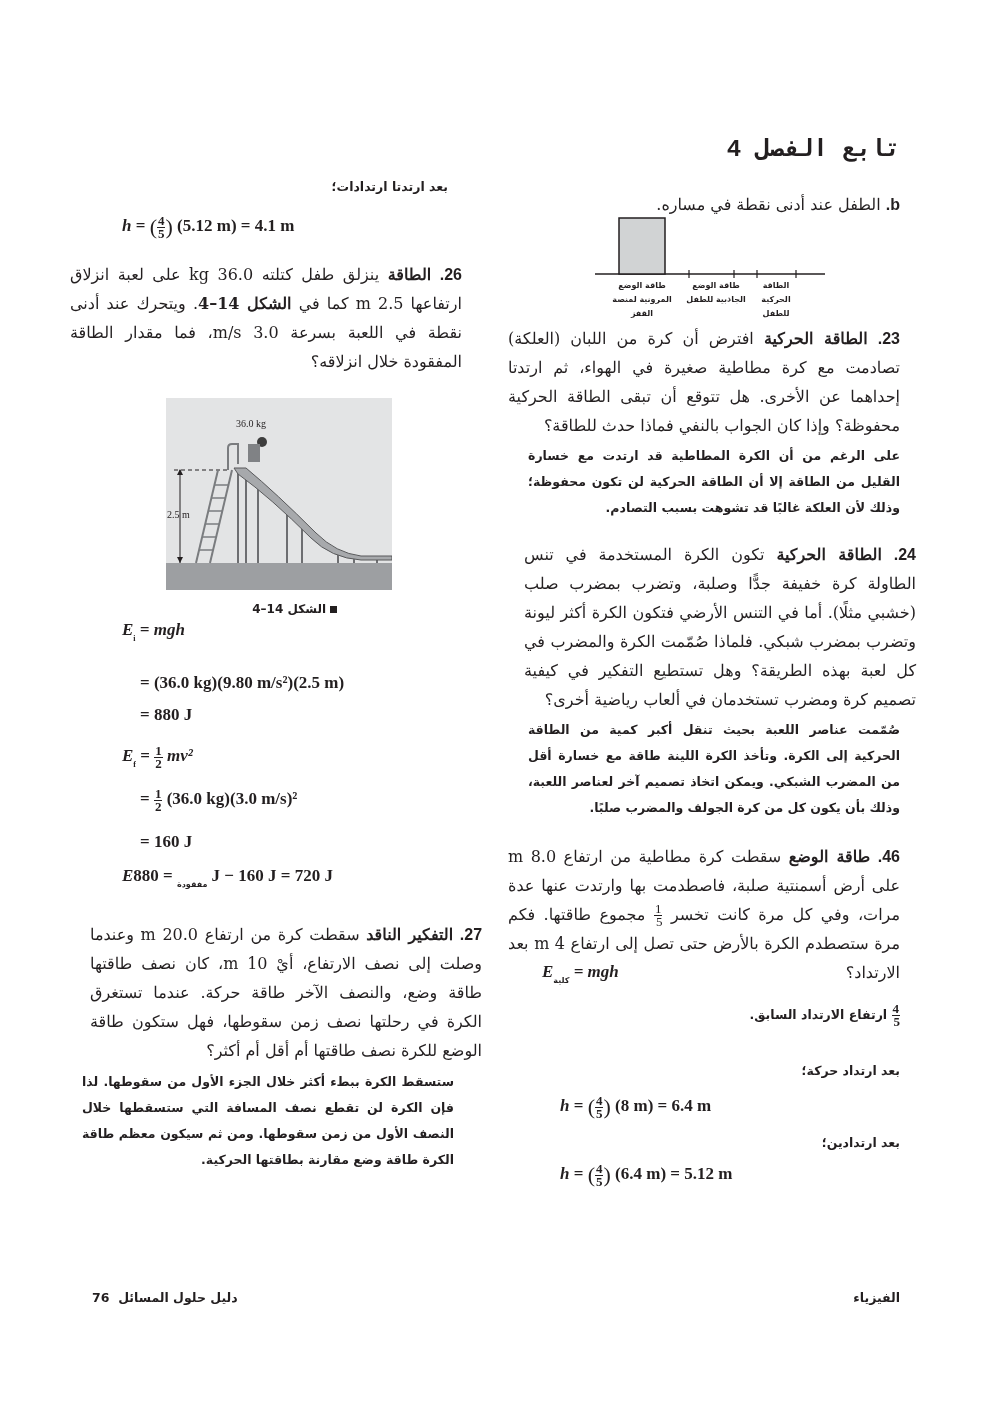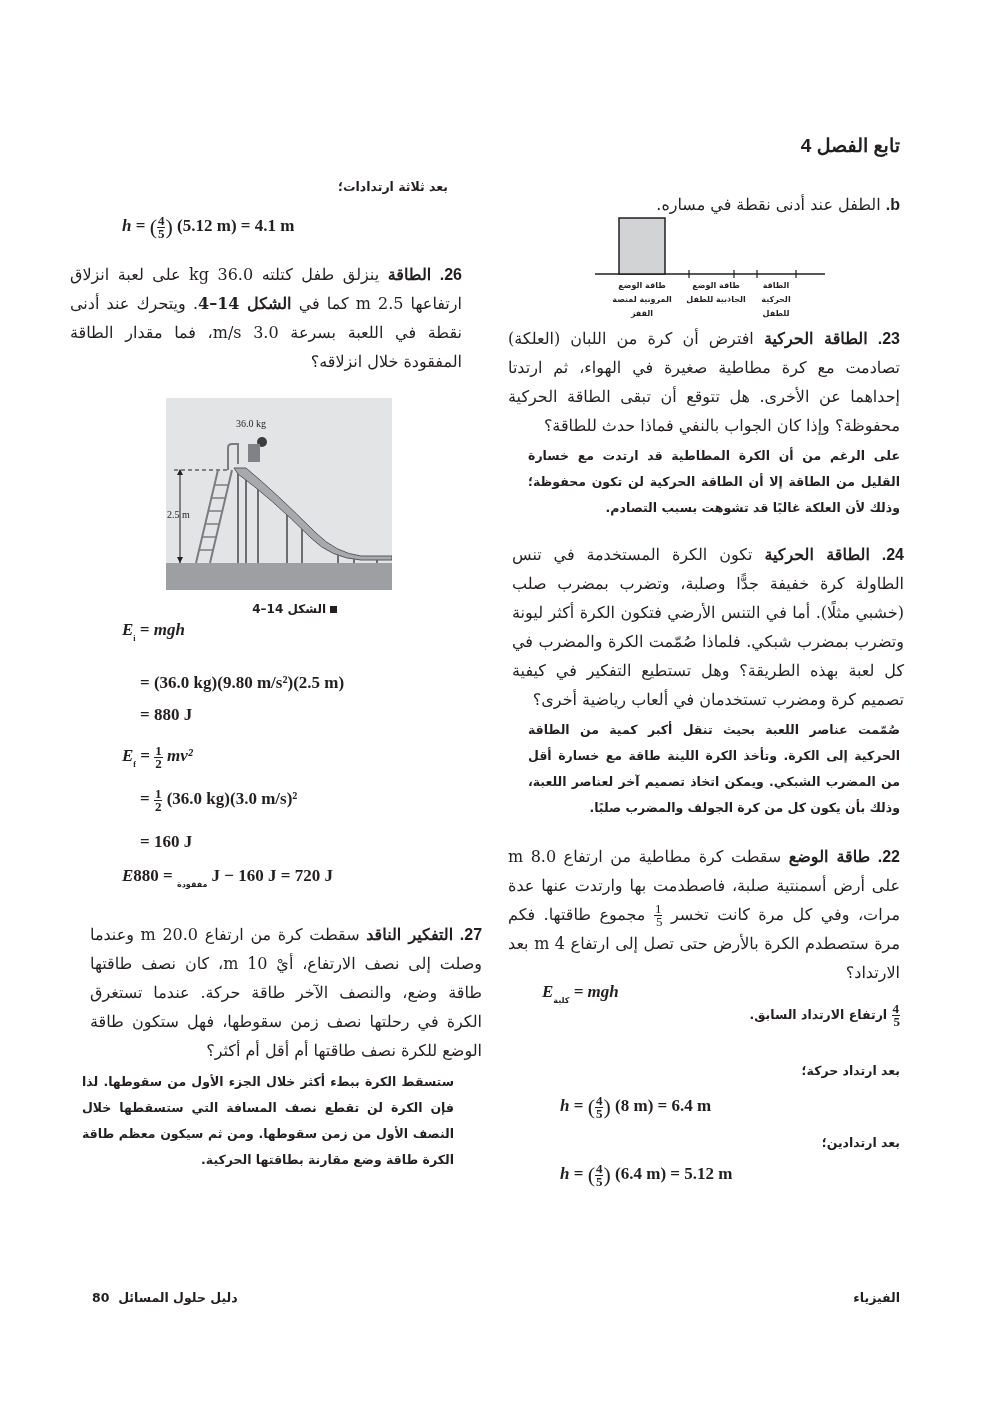--- a/index.html
+++ b/index.html
@@ -1,19 +1,19 @@
 <!DOCTYPE html>
 <html><head>
 <meta charset="utf-8">
 <style>
   html, body { margin:0; padding:0; background:#ffffff; }
   body { width:992px; height:1403px; position:relative; font-family:"DejaVu Sans", sans-serif; color:#231f20; overflow:hidden; }
   .abs { position:absolute; }
   .rtl { direction:rtl; text-align:right; }
-  .chapter-title { right:92px; top:134px; font-size:19px; font-weight:bold; font-family:Liberation Sans, sans-serif; }
+  .chapter-title { right:92px; top:134px; font-size:24px; font-weight:bold; font-family:Liberation Mono, monospace; }
   .qtext { font-family:"DejaVu Serif", serif; font-size:16px; line-height:29px; text-align:justify; text-align-last:right; }
   .qnum { font-family:"Liberation Sans", sans-serif; font-weight:bold; }
   .qtopic { font-weight:bold; }
   .answer { font-family:"DejaVu Sans", sans-serif; font-weight:bold; font-size:12.5px; line-height:26px; text-align:justify; text-align-last:right; }
   .math { font-family:"Liberation Serif", serif; font-weight:bold; font-size:17px; direction:ltr; text-align:left; white-space:nowrap; }
   .math i { font-style:italic; }
   .frac { display:inline-block; vertical-align:middle; text-align:center; font-size:13px; line-height:12px; }
   .frac span { display:block; }
   .frac .num { border-bottom:1.2px solid #231f20; padding:0 1px; }
   .paren { font-size:22px; vertical-align:middle; font-weight:normal; }
@@ -55,54 +55,54 @@
     </g>
 </svg>
 
 <div class="abs rtl qtext" style="right:92px; top:324px; width:392px;">
   <span class="qnum">23.</span>
   <span class="qtopic">الطاقة الحركية</span>
   <span>افترض أن كرة من اللبان (العلكة) تصادمت مع كرة مطاطية صغيرة في الهواء، ثم ارتدتا إحداهما عن الأخرى. هل تتوقع أن تبقى الطاقة الحركية محفوظة؟ وإذا كان الجواب بالنفي فماذا حدث للطاقة؟</span>
 </div>
 <div class="abs rtl answer" style="right:92px; top:443px; width:372px;">على الرغم من أن الكرة المطاطية قد ارتدت مع خسارة القليل من الطاقة إلا أن الطاقة الحركية لن تكون محفوظة؛ وذلك لأن العلكة غالبًا قد تشوهت بسبب التصادم.</div>
 
-<div class="abs rtl qtext" style="right:88px; top:540px; width:392px;">
+<div class="abs rtl qtext" style="right:76px; top:540px; width:392px;">
   <span class="qnum">24.</span>
   <span class="qtopic">الطاقة الحركية</span>
   <span>تكون الكرة المستخدمة في تنس الطاولة كرة خفيفة جدًّا وصلبة، وتضرب بمضرب صلب (خشبي مثلًا). أما في التنس الأرضي فتكون الكرة أكثر ليونة وتضرب بمضرب شبكي. فلماذا صُمّمت الكرة والمضرب في كل لعبة بهذه الطريقة؟ وهل تستطيع التفكير في كيفية تصميم كرة ومضرب تستخدمان في ألعاب رياضية أخرى؟</span>
 </div>
 <div class="abs rtl answer" style="right:92px; top:717px; width:372px;">صُمّمت عناصر اللعبة بحيث تنقل أكبر كمية من الطاقة الحركية إلى الكرة. وتأخذ الكرة اللينة طاقة مع خسارة أقل من المضرب الشبكي. ويمكن اتخاذ تصميم آخر لعناصر اللعبة، وذلك بأن يكون كل من كرة الجولف والمضرب صلبًا.</div>
 
 <div class="abs rtl qtext" style="right:92px; top:842px; width:392px;">
-  <span class="qnum">22.</span>
+  <span class="qnum">46.</span>
   <span class="qtopic">طاقة الوضع</span>
   <span>سقطت كرة مطاطية من ارتفاع 8.0 m على أرض أسمنتية صلبة، فاصطدمت بها وارتدت عنها عدة مرات، وفي كل مرة كانت تخسر</span>
   <span class="frac" style="font-family:'Liberation Serif',serif;"><span class="num">1</span><span>5</span></span>
   <span>مجموع طاقتها. فكم مرة ستصطدم الكرة بالأرض حتى تصل إلى ارتفاع 4 m بعد الارتداد؟</span>
 </div>
-<div class="abs math" style="left:542px; top:962px;margin-top:20px;">
+<div class="abs math" style="left:542px; top:962px;">
   <i>E</i><span class="sub">كلية</span> <i>= mgh</i>
 </div>
 
 <div class="abs rtl answer" style="right:92px; top:1002px; width:400px;">
   <span class="frac" style="font-family:'Liberation Serif',serif;"><span class="num">4</span><span>5</span></span>
   <span>ارتفاع الارتداد السابق.</span>
 </div>
 
 <div class="abs rtl answer" style="right:92px; top:1058px;">بعد ارتداد حركة؛</div>
 <div class="abs math" style="left:560px; top:1094px;">
   <i>h</i> = <span class="paren">(</span><span class="frac"><span class="num">4</span><span>5</span></span><span class="paren">)</span> <span>(8 m)</span> <span>= 6.4 m</span>
 </div>
 
 <div class="abs rtl answer" style="right:92px; top:1130px;">بعد ارتدادين؛</div>
 <div class="abs math" style="left:560px; top:1162px;">
   <i>h</i> = <span class="paren">(</span><span class="frac"><span class="num">4</span><span>5</span></span><span class="paren">)</span> <span>(6.4 m)</span> <span>= 5.12 m</span>
 </div>
 
-<div class="abs rtl answer" style="right:544px; top:174px;">بعد ثلاثة ارتدادات؛</div>
+<div class="abs rtl answer" style="right:544px; top:174px;">بعد ارتدتا ارتدادات؛</div>
 <div class="abs math" style="left:122px; top:214px;">
   <i>h</i> = <span class="paren">(</span><span class="frac"><span class="num">4</span><span>5</span></span><span class="paren">)</span> <span>(5.12 m)</span> <span>= 4.1 m</span>
 </div>
 
 <div class="abs rtl qtext" style="right:530px; top:260px; width:392px;margin-left:28px;">
   <span class="qnum">26.</span>
   <span class="qtopic">الطاقة</span>
   <span>ينزلق طفل كتلته 36.0 kg على لعبة انزلاق ارتفاعها 2.5 m كما في</span>
   <span class="qtopic">الشكل 14–4</span><span>. ويتحرك عند أدنى نقطة في اللعبة بسرعة 3.0 m/s، فما مقدار الطاقة المفقودة خلال انزلاقه؟</span>
 </div>
@@ -169,14 +169,14 @@
 
 <div class="abs rtl qtext" style="right:510px; top:920px; width:392px;">
   <span class="qnum">27.</span>
   <span class="qtopic">التفكير الناقد</span>
   <span>سقطت كرة من ارتفاع 20.0 m وعندما وصلت إلى نصف الارتفاع، أيْ 10 m، كان نصف طاقتها طاقة وضع، والنصف الآخر طاقة حركة. عندما تستغرق الكرة في رحلتها نصف زمن سقوطها، فهل ستكون طاقة الوضع للكرة نصف طاقتها أم أقل أم أكثر؟</span>
 </div>
 <div class="abs rtl answer" style="right:538px; top:1069px; width:372px;">ستسقط الكرة ببطء أكثر خلال الجزء الأول من سقوطها. لذا فإن الكرة لن تقطع نصف المسافة التي ستسقطها خلال النصف الأول من زمن سقوطها. ومن ثم سيكون معظم طاقة الكرة طاقة وضع مقارنة بطاقتها الحركية.</div>
 
 <div class="abs rtl footer" style="right:92px;">الفيزياء</div>
 <div class="abs footer" style="left:92px; direction:ltr;">
-  <span>80</span>&nbsp;&nbsp;<span style="direction:rtl; unicode-bidi:embed;">دليل حلول المسائل</span>
+  <span>76</span>&nbsp;&nbsp;<span style="direction:rtl; unicode-bidi:embed;">دليل حلول المسائل</span>
 </div>
 
 </body></html>

